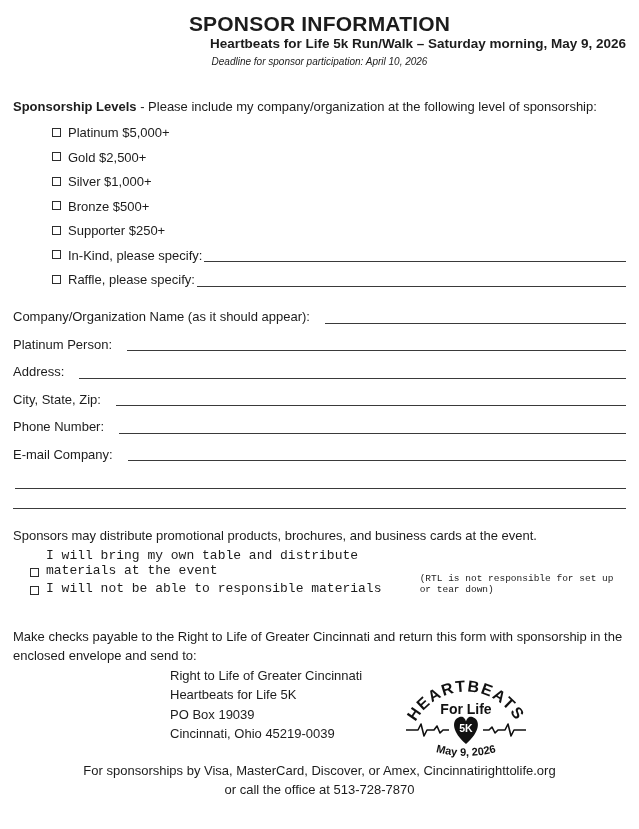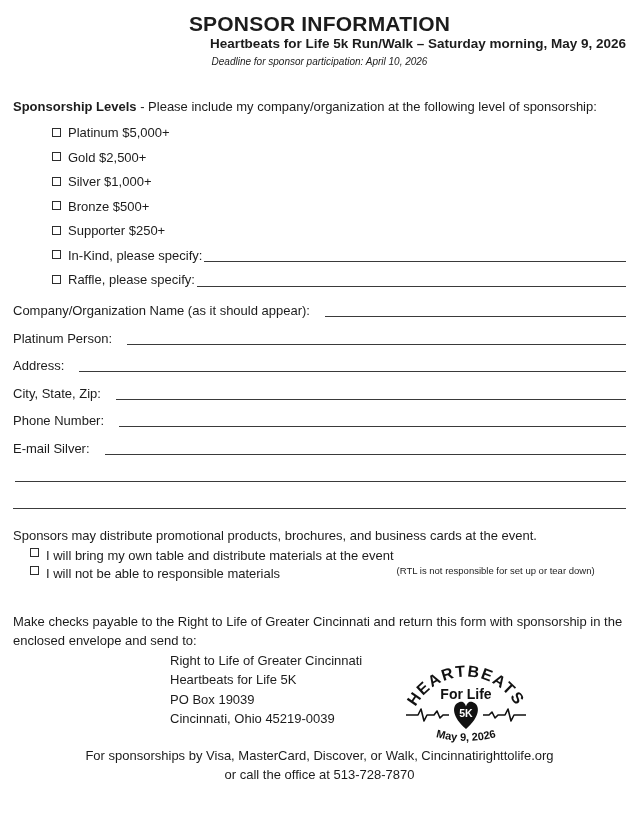--- a/index.html
+++ b/index.html
@@ -15,29 +15,29 @@
   .levels-label { font-size:13px; margin-top:32px; }
   .levels-label b { font-weight:bold; }
 
   .options { margin-top:12px; }
   .option-row { display:flex; align-items:center; font-size:13px; margin:0 0 11.5px 39px; height:13px; }
   .cbx { display:inline-block; width:9px; height:9px; border:1.6px solid #2d2d2d;
          margin-right:7px; margin-bottom:1px; flex:0 0 auto; background:#fff; }
   .fill-line { flex:1 1 auto; border-bottom:1.2px solid #3a3a3a; height:14px; margin-left:2px; }
 
   .fields { margin-top:17px; }
-  .field-row { display:flex; align-items:flex-start; font-size:13px; height:27.5px;gap:13px; }
+  .field-row { display:flex; align-items:center; font-size:13px; height:27.5px;gap:13px; }
   .field-row .label { white-space:nowrap; padding-bottom:0; }
   .overflow-line { border-bottom:1.8px solid #3c3c3c; height:13px; margin-top:0; }
 
   .note-center { text-align:center; font-size:13px; line-height:20px; margin-top:19px; }
 
   .dist { margin-top:19px; font-size:13px; }
   .dist-intro { margin-bottom:5px; }
-  .dist-option { display:flex; align-items:flex-start; margin:3px 0 3px 17px; }
+  .dist-option { display:flex; align-items:flex-end; margin:3px 0 3px 17px;font-family:Liberation Mono, monospace; }
   .dist-option .small-note { font-size:9.5px; margin-left:3px; position:relative; top:17px; }
 
   .checks { margin-top:31px; font-size:13px; line-height:19px; }
   .checks-bottom { position:relative; margin-top:1px; }
   .address-block { margin-left:157px; font-size:13px; line-height:19.5px; }
   .logo-wrap { position:absolute; top:-8px; left:383px; width:140px; height:115px; }
 
   .pay-center { text-align:center; font-size:13px; line-height:19px; margin-top:17px; }
 </style>
 </head>
@@ -99,21 +99,21 @@
     </div>
     <div class="field-row">
       <span class="label">City, State, Zip:</span>
       <span class="fill-line"></span>
     </div>
     <div class="field-row">
       <span class="label">Phone Number:</span>
       <span class="fill-line"></span>
     </div>
     <div class="field-row">
-      <span class="label">E-mail Silver:</span>
+      <span class="label">E-mail Company:</span>
       <span class="fill-line"></span>
     </div>
     <div class="field-row">
       <span class="fill-line"></span>
     </div>
     <div class="overflow-line"></div>
   </div>
 
 
   <div class="dist">
@@ -156,17 +156,17 @@
           </g>
           <text font-family="Liberation Sans, sans-serif" font-size="11" font-weight="bold" fill="#111">
             <textPath href="#arcBottom" startOffset="50%" text-anchor="middle">May 9, 2026</textPath>
           </text>
         </svg>
       </div>
     </div>
   </div>
 
   <div class="pay-center">
-    <div>For sponsorships by Visa, MasterCard, Discover, or Walk, Cincinnatirighttolife.org</div>
+    <div>For sponsorships by Visa, MasterCard, Discover, or Amex, Cincinnatirighttolife.org</div>
     <div>or call the office at 513-728-7870</div>
   </div>
 
 </div>
 
 </body></html>

